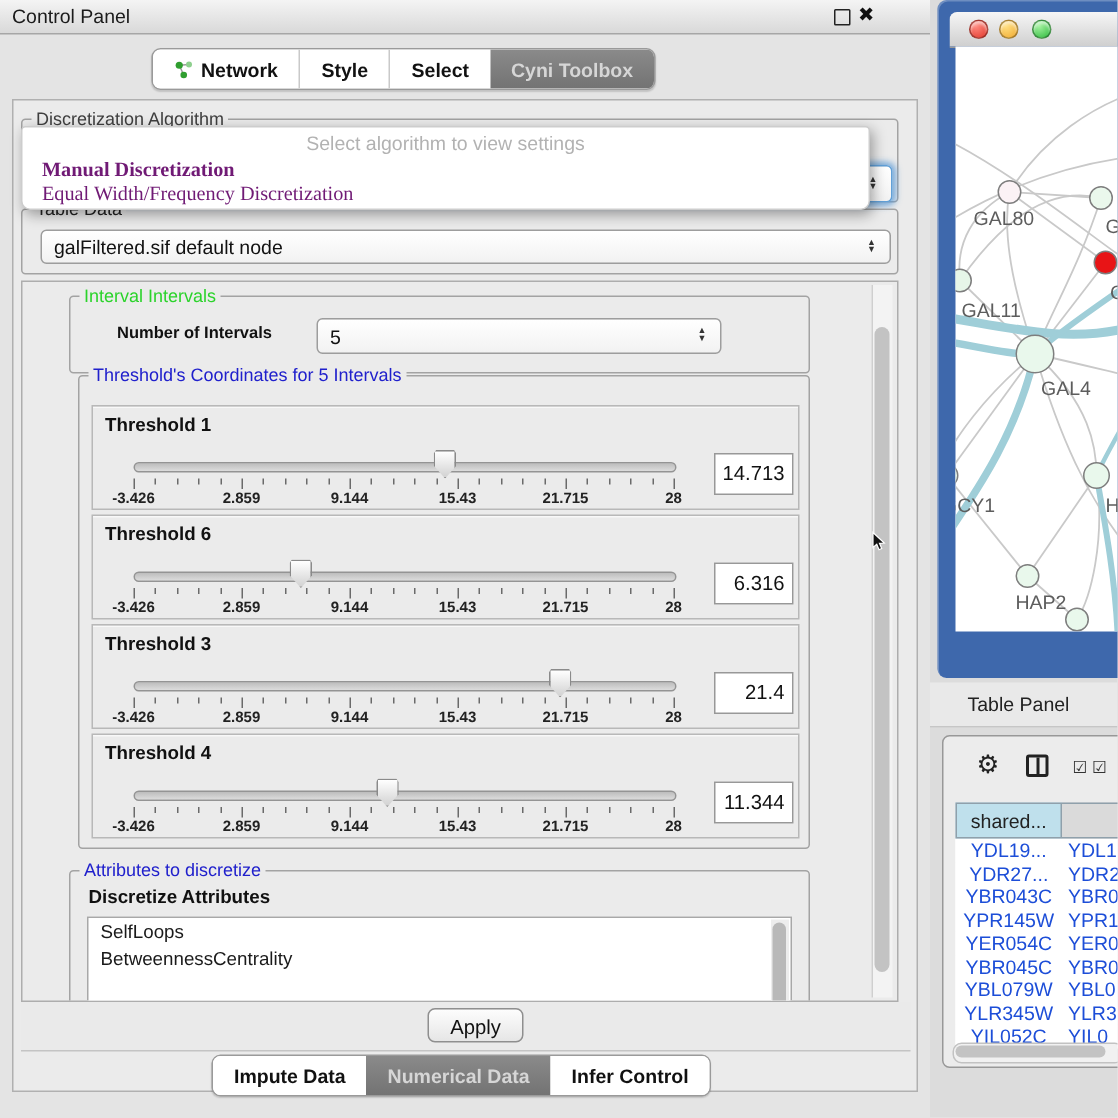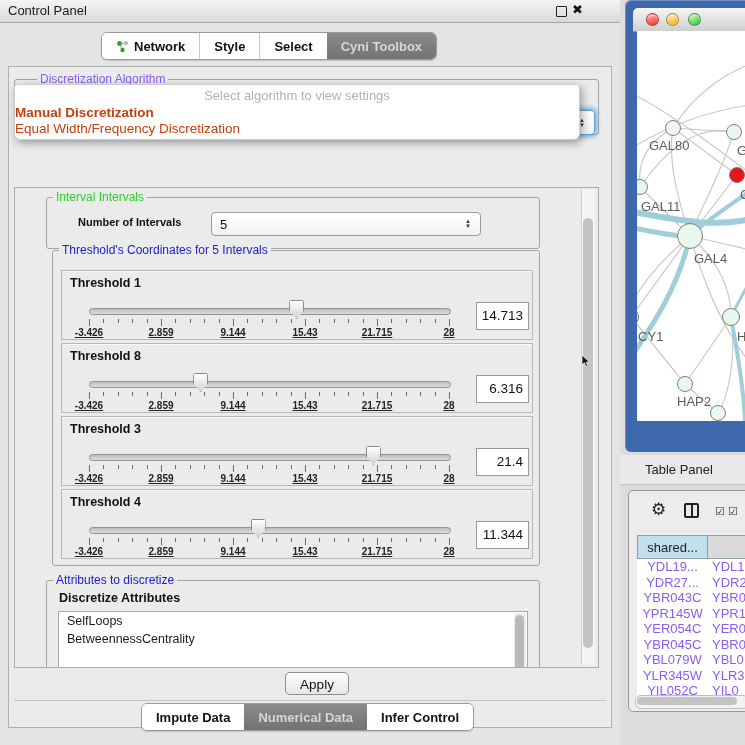--- a/index.html
+++ b/index.html
@@ -30,29 +30,29 @@
   .groupbox{border:1px solid #a3a3a3;border-radius:3px;box-sizing:border-box;}
   .grouplabel{position:absolute;top:-8px;left:6px;background:#ebebeb;padding:0 3px;font-size:12px;}
 
   
   .combo{background:linear-gradient(#ffffff,#f2f2f2);border:1px solid #9d9d9d;border-radius:4px;
     box-sizing:border-box;display:flex;align-items:center;font-size:13px;color:#111;}
   .combo .val{flex:1;padding-left:8px;white-space:nowrap;overflow:hidden;}
   .spin{display:flex;flex-direction:column;line-height:5px;font-size:6px;color:#333;padding-right:9px;}
 
   #algo-group{left:5px;top:12px;width:585px;height:56px;}
-  #algo-label{color:#8b5cf6;margin-left:16px;}
+  #algo-label{color:#404040;}
   #algo-combo{left:14px;top:30px;width:566px;height:25px;position:absolute;
     border:1px solid #61a0d8;box-shadow:0 0 4px 2px rgba(82,148,212,.75);}
 
   
   #popup{left:5px;top:17px;width:564px;height:54px;background:#fff;border:1px solid #cdcdcd;
     border-radius:3px 3px 6px 6px;box-shadow:2px 3px 9px rgba(0,0,0,.35);z-index:30;}
   #popup-hint{left:0;top:3px;width:100%;text-align:center;font-size:13px;color:#b2b2b2;}
-  .popup-opt{left:0;font-size:13.5px;color:#c2410c;white-space:nowrap;}
+  .popup-opt{left:13px;font-size:13.5px;color:#701a75;white-space:nowrap;font-family:Liberation Serif, serif;}
   #popup-opt-0{top:20px;font-weight:bold;}
   #popup-opt-1{top:36px;}
 
   #tabledata-group{left:5px;top:72px;width:585px;height:44px;}
   #tabledata-label{color:#222;}
   #tabledata-combo{position:absolute;left:12px;top:13px;width:567px;height:23px;}
 
   #scrollpanel{left:5px;top:120px;width:585px;height:481px;border:1px solid #adadad;
     background:#ebebeb;box-sizing:border-box;overflow:hidden;}
   #vscroll{right:3px;top:2px;width:13px;height:475px;background:#f3f3f3;border-left:1px solid #cfcfcf;}
@@ -70,21 +70,21 @@
   .thr-name{position:absolute;left:8px;top:5px;font-size:12.5px;font-weight:bold;color:#111;}
   .thr-track{position:absolute;left:27px;top:37px;width:360px;height:5px;border:1px solid #949494;
     border-radius:4px;background:linear-gradient(#bdbdbd,#dcdcdc);}
   .thr-thumb{position:absolute;top:29px;width:15px;height:19px;background:linear-gradient(#ffffff,#d2d2d2);
     border:1px solid #8a8a8a;box-sizing:border-box;
     clip-path:polygon(10% 0,90% 0,100% 12%,100% 55%,50% 100%,0 55%,0 12%);}
   .thr-ticks{position:absolute;left:27px;top:48px;width:360px;height:8px;}
   .tick{position:absolute;top:0;width:1px;height:4px;background:#6a6a6a;}
   .tick.major{height:7px;}
   .thr-scale{position:absolute;left:27px;top:56px;width:360px;height:11px;}
-  .scale-num{position:absolute;transform:translateX(-50%);font-size:10px;font-weight:bold;color:#222;white-space:nowrap;text-decoration:underline;}
+  .scale-num{position:absolute;transform:translateX(-50%);font-size:10px;font-weight:bold;color:#222;white-space:nowrap;}
   .thr-valbox{position:absolute;left:414px;top:31px;width:53px;height:28px;background:#fff;
     border:1px solid #989898;box-sizing:border-box;font-size:13.5px;color:#111;
     text-align:right;line-height:26px;padding-right:5px;}
 
   #attr-group{left:31px;top:392px;width:494px;height:120px;}
   #attr-title{color:#2020cc;}
   #attr-sub{position:absolute;left:12px;top:10px;font-size:12.5px;font-weight:bold;color:#111;}
   #attr-list{position:absolute;left:11px;top:30px;width:470px;height:86px;background:#fff;
     border:1px solid #a8a8a8;box-sizing:border-box;overflow:hidden;}
   .attr-item{font-size:12.5px;color:#1a1a1a;padding:2px 0 2px 8px;white-space:nowrap;}
@@ -126,21 +126,21 @@
   .check-icon{position:absolute;top:14px;font-size:11px;color:#333;}
   #check-1{left:86px;} #check-2{left:99px;}
 
   #data-table{position:absolute;left:8px;top:44px;width:180px;}
   .hdr-row{display:flex;height:24px;}
   .hdr-cell{border:1px solid #8fa0ab;box-sizing:border-box;font-size:13px;color:#222;
     display:flex;align-items:center;justify-content:center;}
   .hdr-c1{width:71px;background:#bfe0ec;}
   .hdr-c2{width:90px;background:#dadada;border-left:none;}
   .t-row{display:flex;height:15.5px;background:#fff;}
-  .t-cell{font-size:13px;color:#8b5cf6;white-space:nowrap;overflow:hidden;}
+  .t-cell{font-size:13px;color:#1d4ed8;white-space:nowrap;overflow:hidden;}
   .t-c1{width:71px;text-align:center;}
   .t-c2{width:90px;padding-left:4px;}
   #table-rows{background:#fff;}
   #hscroll{position:absolute;left:6px;top:204px;width:112px;height:12px;background:#f1f1f1;
     border:1px solid #c2c2c2;border-radius:6px;}
   #hscroll-thumb{position:absolute;left:1px;top:1px;width:100px;height:8px;background:#c3c3c3;border-radius:5px;}
 
   #cursor{left:581px;top:354px;z-index:50;}
 </style>
 </head>
@@ -186,20 +186,27 @@
           <span class="spin">▲<br>▼</span>
         </div>
       </div>
 
       <div id="popup" class="abs">
         <div id="popup-hint" class="abs">Select algorithm to view settings</div>
         <div id="popup-opt-0" class="abs popup-opt">Manual Discretization</div>
         <div id="popup-opt-1" class="abs popup-opt">Equal Width/Frequency Discretization</div>
       </div>
 
+      <div id="tabledata-group" class="abs groupbox">
+        <span id="tabledata-label" class="grouplabel">Table Data</span>
+        <div id="tabledata-combo" class="combo">
+          <span class="val">galFiltered.sif default node</span>
+          <span class="spin">▲<br>▼</span>
+        </div>
+      </div>
 
       <div id="scrollpanel" class="abs">
 
         <div id="interval-group" class="abs groupbox">
           <span id="interval-title" class="grouplabel">Interval Intervals</span>
           <span id="num-label">Number of Intervals</span>
           <div id="num-combo" class="combo">
             <span class="val">5</span>
             <span class="spin">▲<br>▼</span>
           </div>
@@ -244,21 +251,21 @@
                   <span class="scale-num" style="left: 0%;">-3.426</span>
                   <span class="scale-num" style="left: 20%;">2.859</span>
                   <span class="scale-num" style="left: 40%;">9.144</span>
                   <span class="scale-num" style="left: 60%;">15.43</span>
                   <span class="scale-num" style="left: 80%;">21.715</span>
                   <span class="scale-num" style="left: 100%;">28</span>
                 </div>
                 <div class="thr-valbox">14.713</div>
               </div>
               <div class="thr-panel" style="top: 92px;">
-                <div class="thr-name">Threshold 8</div>
+                <div class="thr-name">Threshold 6</div>
                 <div class="thr-track"></div>
                 <div class="thr-thumb" style="left: 131.1px;"></div>
                 <div class="thr-ticks">
                   <span class="tick major" style="left: 0%;"></span>
                   <span class="tick" style="left: 4%;"></span>
                   <span class="tick" style="left: 8%;"></span>
                   <span class="tick" style="left: 12%;"></span>
                   <span class="tick" style="left: 16%;"></span>
                   <span class="tick major" style="left: 20%;"></span>
                   <span class="tick" style="left: 24%;"></span>

